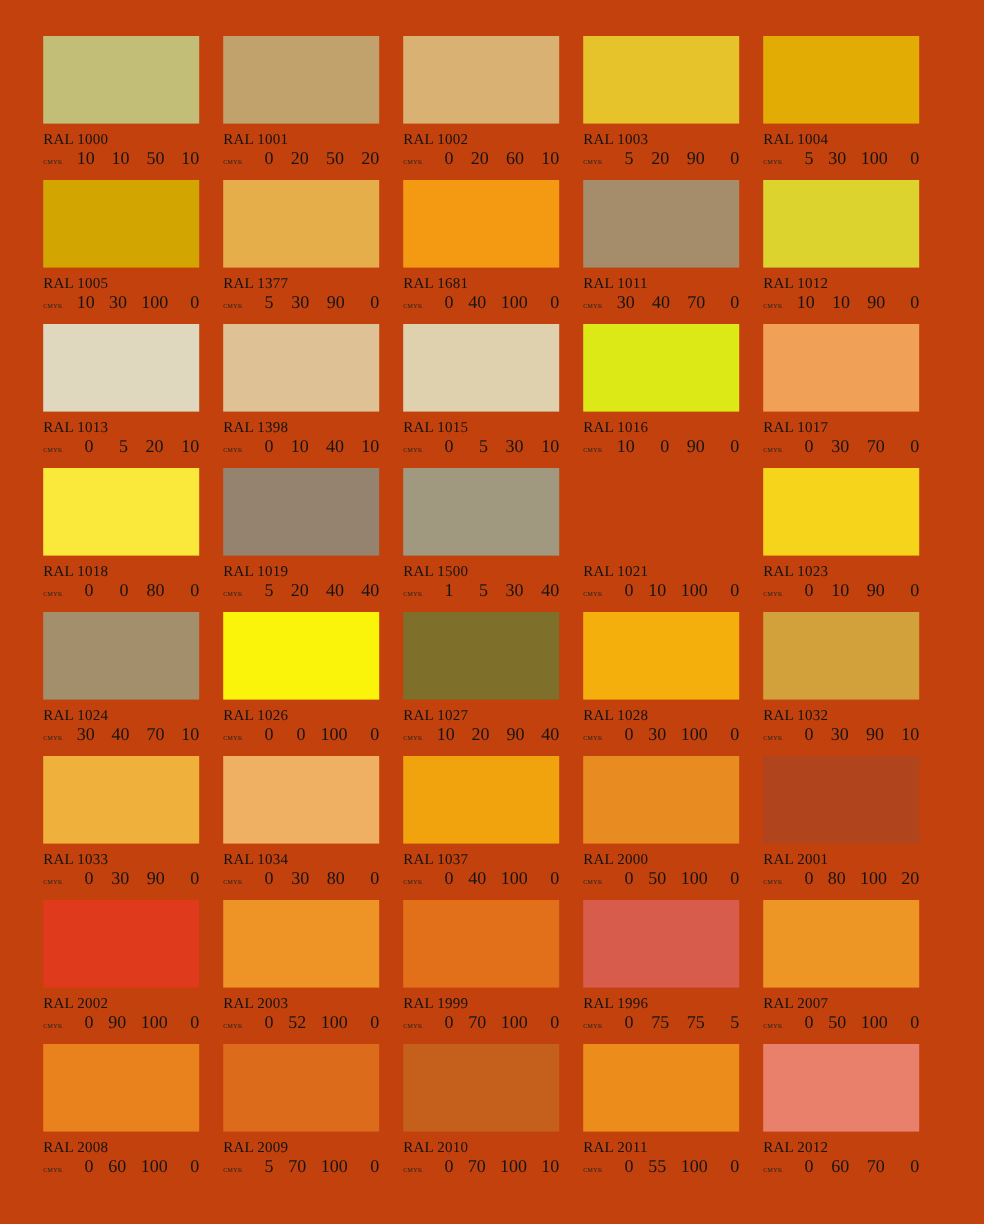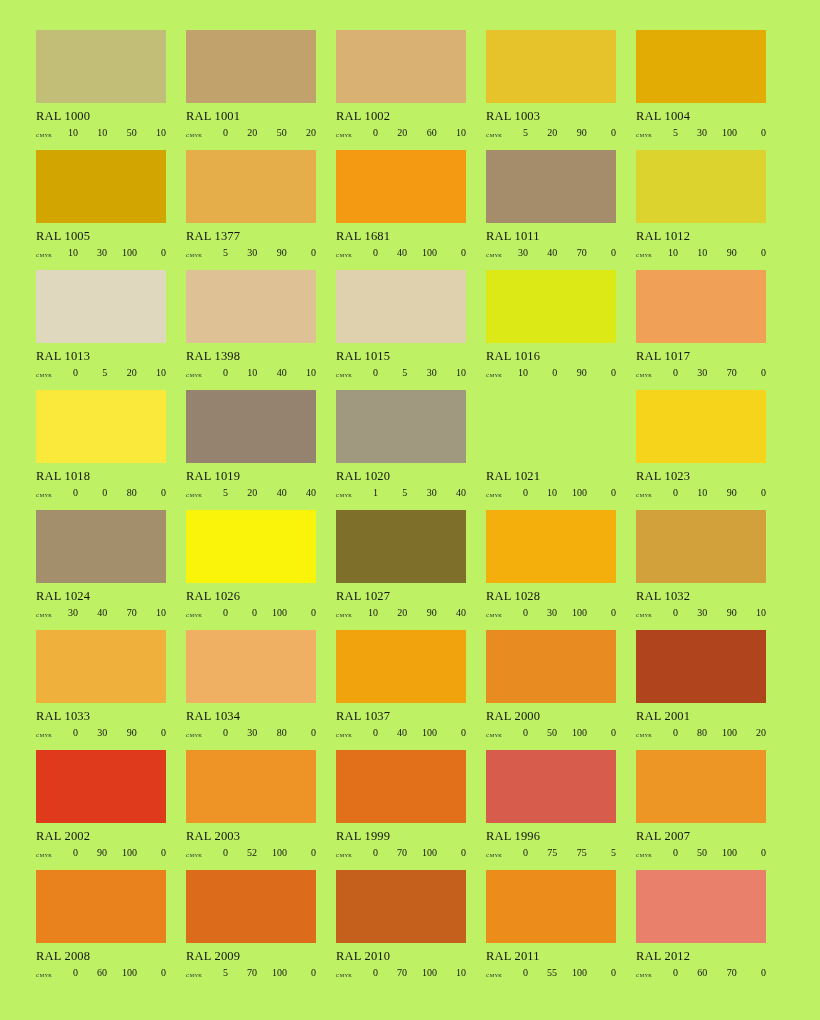--- a/index.html
+++ b/index.html
@@ -12,21 +12,21 @@
     width: 820px;
     height: 1020px;
     overflow: hidden;
     font-family: "Liberation Serif", "DejaVu Serif", serif;
     color: #111111;
   }
   #chart-sheet {
     position: relative;
     width: 820px;
     height: 1020px;
-    background: #bef264;
+    background: #c2410c;
     box-sizing: border-box;
     padding: 30px 30px 0 36px;
   }
   .swatch-grid {
     display: grid;
     grid-template-columns: repeat(5, 130px);
     grid-auto-rows: 120px;
     column-gap: 20px;
     row-gap: 0px;
   }
@@ -62,21 +62,21 @@
     letter-spacing: 0.3px;
     color: #232323;
     width: 26px;
     flex: 0 0 26px;
   }
   .cmyk-values {
     display: flex;
     flex: 1 1 auto;
     justify-content: space-between;
     font-family: "Liberation Serif", "DejaVu Serif", serif;
-    font-size: 10px;
+    font-size: 15px;
     line-height: 12px;
     color: #151515;
     padding-left: 2px;
   }
   .cmyk-values span {
     display: inline-block;
     text-align: right;
     min-width: 14px;
   }
 </style>
@@ -301,21 +301,21 @@
           <span class="cmyk-values">
             <span>5</span>
             <span>20</span>
             <span>40</span>
             <span>40</span>
           </span>
         </div>
       </div>
       <div class="swatch-cell">
         <div class="swatch-chip" style="background-color: rgb(160, 153, 127);"></div>
-        <div class="swatch-name">RAL 1020</div>
+        <div class="swatch-name">RAL 1500</div>
         <div class="swatch-cmyk">
           <span class="cmyk-label">cmyk</span>
           <span class="cmyk-values">
             <span>1</span>
             <span>5</span>
             <span>30</span>
             <span>40</span>
           </span>
         </div>
       </div>

